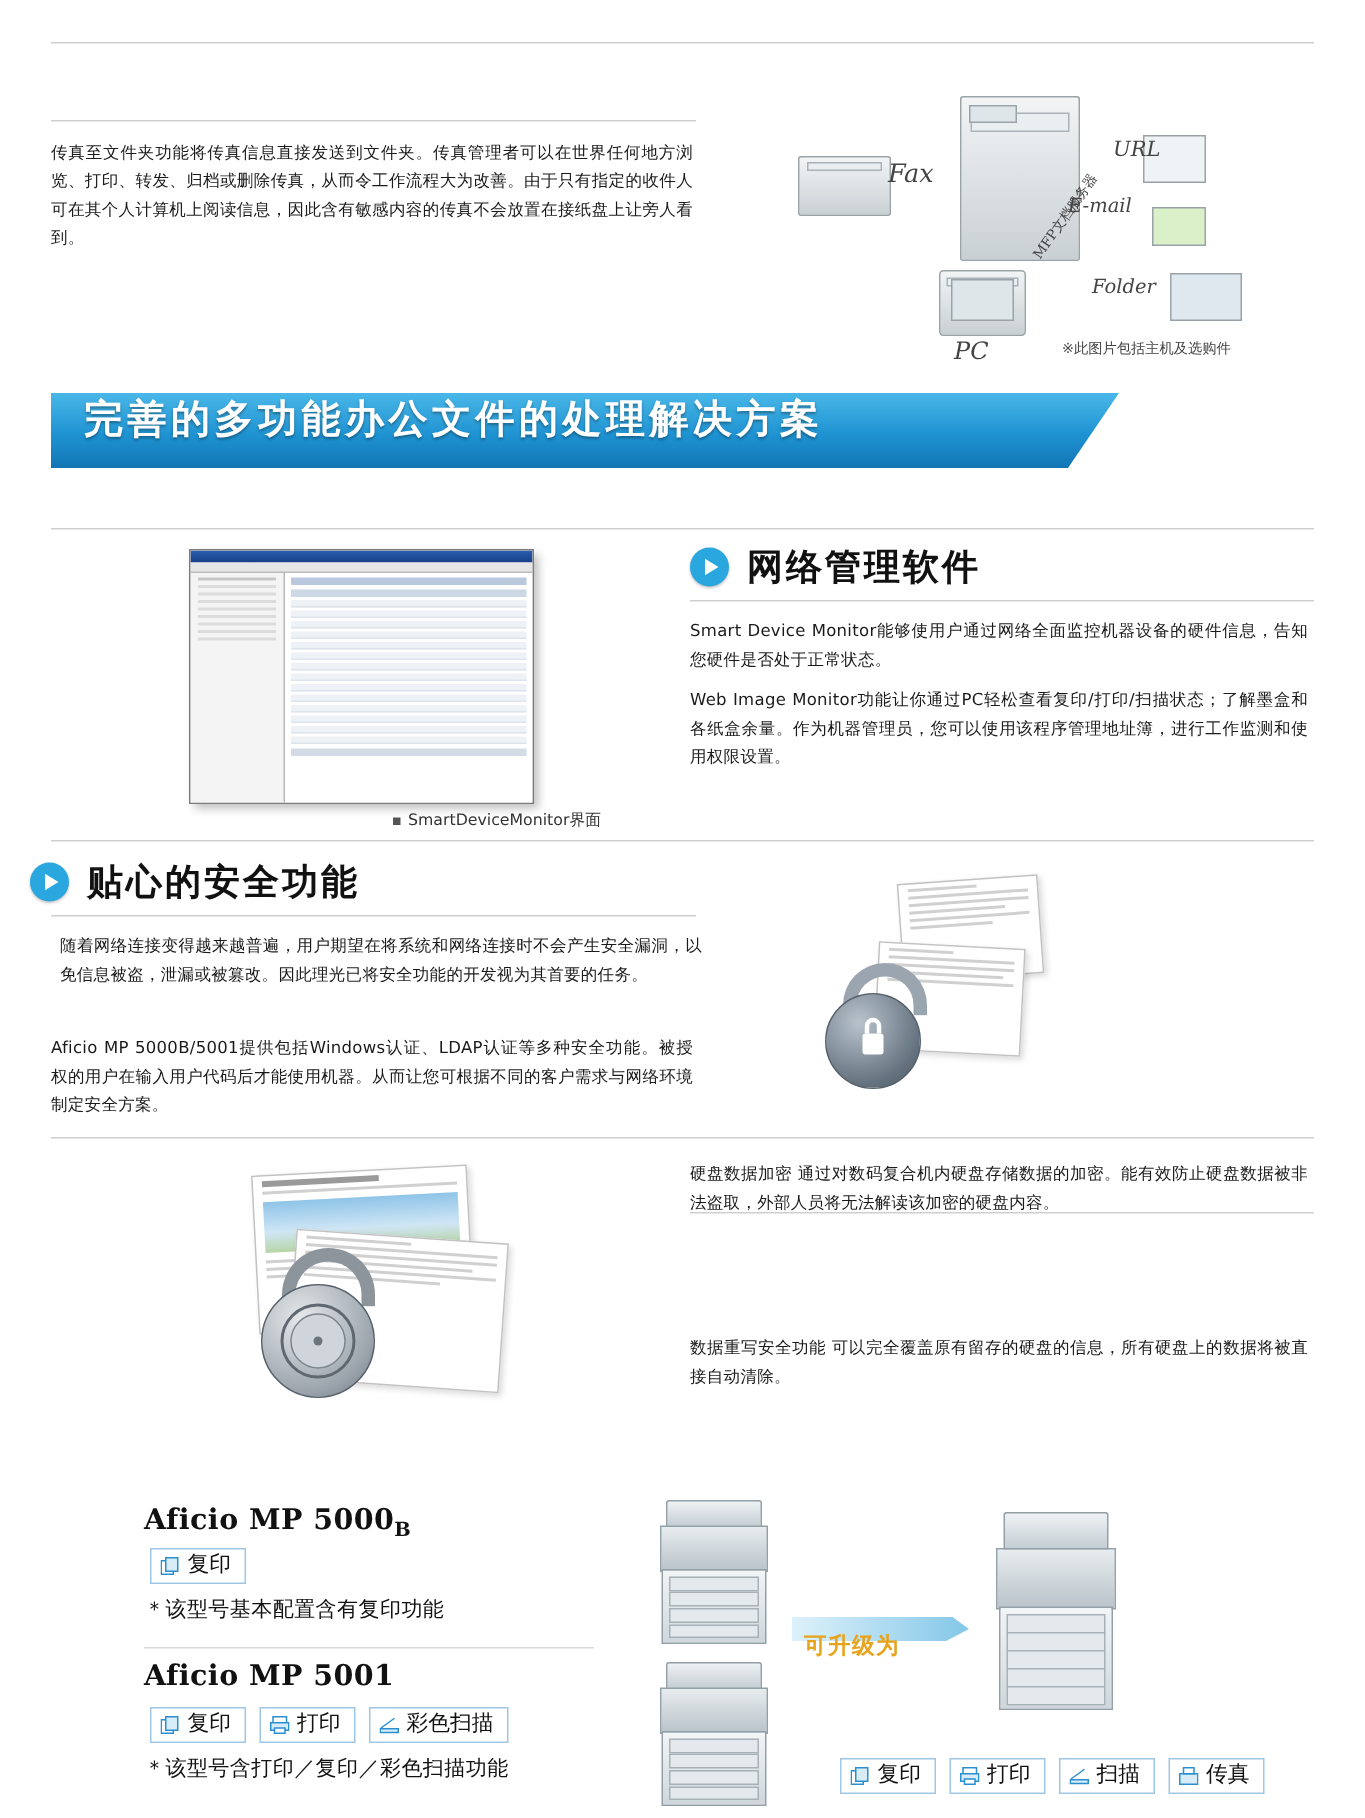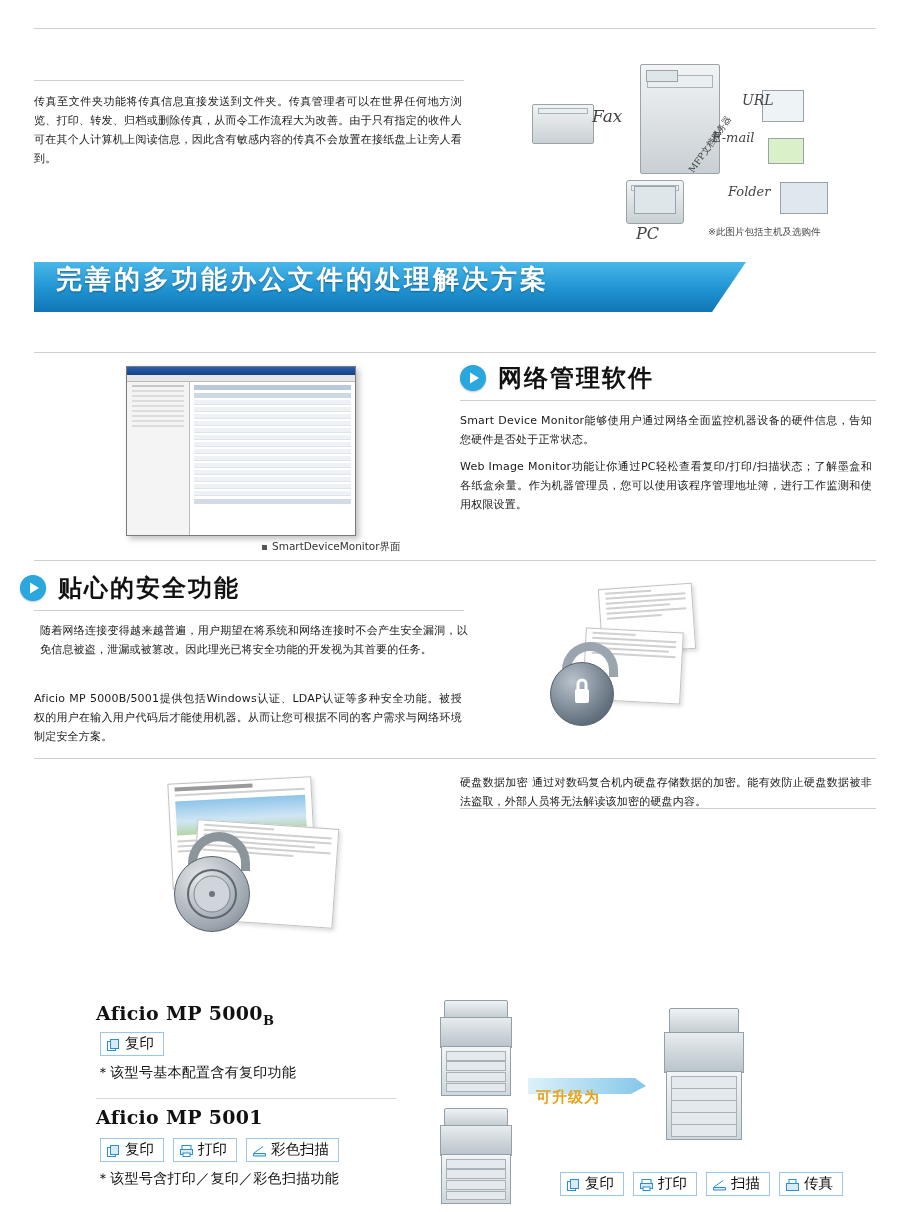--- a/index.html
+++ b/index.html
@@ -280,20 +280,21 @@
         <path d="M27 26 v-5 a4 4 0 0 1 8 0 v5" stroke="#ffffff" stroke-width="3" fill="none"></path>
       </svg>
     </div>
   </div>
 
   <div class="rule" style="position:absolute;left:34px;top:758px;width:842px;"></div>
 
   <div class="rule" style="position:absolute;left:460px;top:808px;width:416px;"></div>
 
   <div class="body-text" style="position:absolute;left:460px;top:774px;width:412px;">硬盘数据加密 通过对数码复合机内硬盘存储数据的加密。能有效防止硬盘数据被非法盗取，外部人员将无法解读该加密的硬盘内容。</div>
+  <div class="body-text" style="position:absolute;left:460px;top:890px;width:412px;">数据重写安全功能 可以完全覆盖原有留存的硬盘的信息，所有硬盘上的数据将被直接自动清除。</div>
 
   <div class="imgbox" style="left:150px;top:780px;width:220px;height:160px;">
     <div class="docpaper" style="left:20px;top:0;width:142px;height:104px;transform:rotate(-3deg);">
       <div class="dp-line" style="width:55%;height:4px;background:#9a9a9a"></div>
       <div class="dp-line"></div>
       <div class="dp-photo"></div>
       <div class="dp-line"></div>
         <div class="dp-line"></div>
         <div class="dp-line" style="width:70%"></div>
     </div>

